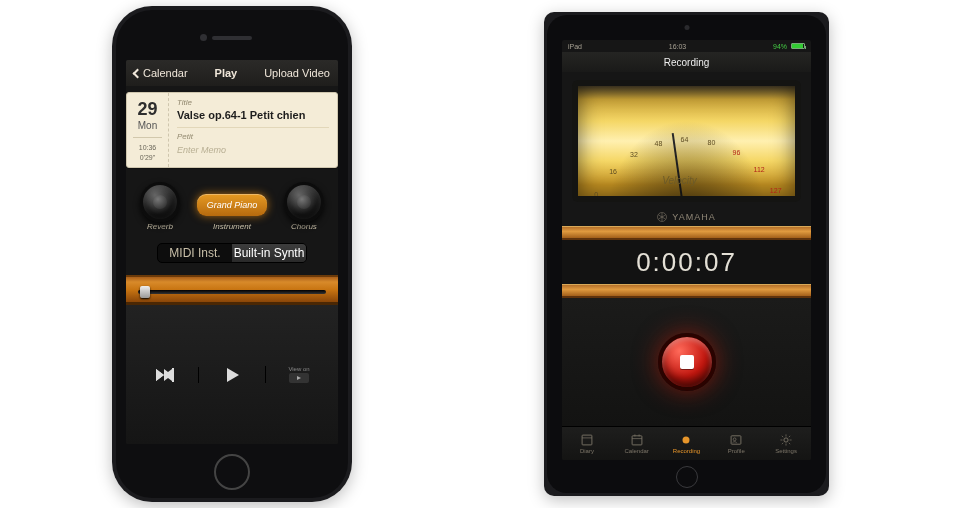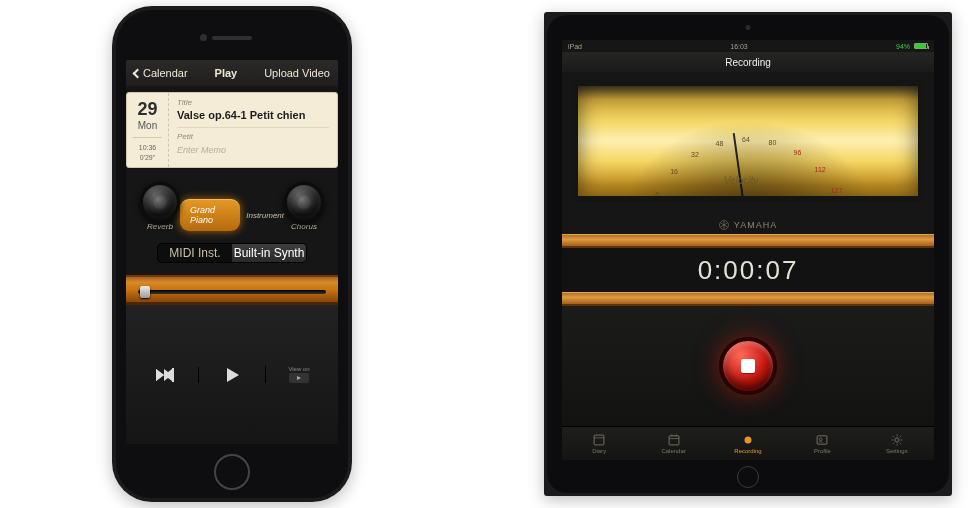--- a/index.html
+++ b/index.html
@@ -29,40 +29,40 @@
   .card-main .song{font-size:11px;font-weight:700;color:#1d1d1d;margin:2px 0 6px}
   .card-main .memo-lbl{font-size:8px;font-style:italic;color:#938a70;border-top:1px solid #e2d7b9;padding-top:4px}
   .card-main .memo{font-size:9px;color:#b8af93;font-style:italic;margin-top:4px}
 
   .knob-row{margin:14px 14px 0;display:flex;justify-content:space-between;align-items:flex-end}
   .knob-group{display:flex;flex-direction:column;align-items:center;gap:0}
   .knob{width:40px;height:40px;border-radius:50%;position:relative;background:radial-gradient(circle at 35% 30%,#666,#1c1c1c 60%);box-shadow:inset 0 2px 6px rgba(255,255,255,.15),inset 0 -4px 8px rgba(0,0,0,.8),0 3px 6px rgba(0,0,0,.8);border:3px solid #0c0c0c}
   .knob::after{content:"";position:absolute;inset:10px;border-radius:50%;background:radial-gradient(circle at 35% 30%,#777,#222)}
   .knob-label{font-size:8px;font-style:italic;color:#c8bfa8}
   .inst-btn{padding:6px 10px;border-radius:9px;background:linear-gradient(#e69a23,#b66a0e);color:#fff;font-size:9px;font-style:italic;box-shadow:0 0 8px rgba(230,140,20,.7),inset 0 1px 0 rgba(255,255,255,.3)}
-  .inst-group{display:flex;align-items:center;gap:6px}
+  .inst-group{display:flex;flex-direction:column;align-items:center;gap:6px}
 
   .seg{margin:12px auto 0;width:150px;height:20px;border-radius:5px;background:#0d0d0d;display:flex;border:1px solid #000;overflow:hidden}
   .seg div{flex:1;display:flex;align-items:center;justify-content:center;font-size:12px;color:#c8bfa8}
   .seg .active{background:linear-gradient(#3d3d3d,#2a2a2a);color:#fff}
 
   .seek{margin:12px 0 0;height:30px;position:relative;background:linear-gradient(#a95f1a,#d88a2a 20%,#c87512 50%,#8a4608);border-top:2px solid #6b3a09;border-bottom:3px solid #4a2704}
   .seek .track{position:absolute;left:12px;right:12px;top:13px;height:4px;background:linear-gradient(#000,#333);border-radius:2px}
   .seek .thumb{position:absolute;left:14px;top:9px;width:10px;height:12px;background:linear-gradient(#eee,#999);border-radius:2px;box-shadow:0 1px 2px #000}
 
   .transport{flex:1;display:flex;align-items:center;background:linear-gradient(#222,#151515);padding:0 6px}
   .transport .cell{flex:1;display:flex;flex-direction:column;align-items:center;justify-content:center;gap:1px}
   .transport .cell+.cell{border-left:1px solid #000}
   .t-icon{color:#ddd}
   .yt{font-size:6px;color:#888}
   .yt-badge{width:20px;height:10px;border-radius:2px;background:#333;display:flex;align-items:center;justify-content:center;margin-top:0px}
   .yt-badge::after{content:"";border-left:4px solid #aaa;border-top:2.5px solid transparent;border-bottom:2.5px solid transparent}
 
   
-  .ipad{left:544px;top:12px;width:408px;height:484px;background:#1b1b1e;border-radius:3px}
+  .ipad{left:544px;top:12px;width:285px;height:484px;background:#1b1b1e;border-radius:10px}
   .ipad .bezel{position:absolute;inset:3px;border-radius:20px;background:#0c0c0e}
   .ipad .cam2{position:absolute;top:13px;left:50%;transform:translateX(-50%);width:5px;height:5px;border-radius:50%;background:#2a2a2d}
   .ipad .home2{position:absolute;bottom:8px;left:50%;transform:translateX(-50%);width:22px;height:22px;border-radius:50%;border:1.5px solid #3a3a3d}
   .ipad .screen2{position:absolute;left:18px;right:18px;top:28px;bottom:36px;background:#161616;border-radius:2px;overflow:hidden;display:flex;flex-direction:column}
 
   .status{height:12px;display:flex;justify-content:space-between;align-items:center;font-size:7px;color:#a7a193;padding:0 6px}
   .status .right{display:flex;gap:4px;align-items:center}
   .batt{width:14px;height:6px;border:.7px solid #7a7;border-radius:1px;position:relative}
   .batt::after{content:"";position:absolute;right:-2px;top:1.5px;width:1.3px;height:3px;background:#7a7}
   .batt i{display:block;height:100%;width:95%;background:#3c3}
@@ -70,21 +70,21 @@
 
   .meter-wrap{margin:8px 10px 0;height:122px;border-radius:6px;position:relative;border:6px solid #141412;background:linear-gradient(#51452a 0%,#c9a237 12%,#f5d766 32%,#fff0b0 50%,#f5d766 68%,#c49222 90%);overflow:hidden;box-shadow:inset 0 0 22px rgba(0,0,0,.6)}
   .meter-wrap::before{content:"";position:absolute;inset:0;background:radial-gradient(ellipse at 50% 120%,rgba(40,30,10,.65),transparent 52%)}
   .dial{position:absolute;left:8px;right:8px;top:12px;bottom:-46px}
   .num{position:absolute;left:50%;top:100%;transform-origin:bottom center;font-size:7px;color:#5d4c22}
   .num span{position:absolute;top:-106px;left:-6px;white-space:nowrap}
   .num.red span{color:#b32318}
   .needle{position:absolute;left:50%;bottom:-46px;transform-origin:bottom center;width:1.5px;height:110px;background:linear-gradient(#2a2a2a,#000);transform:rotate(-8deg)}
   .vel{position:absolute;left:0;right:14px;bottom:10px;text-align:center;font-size:10px;font-style:italic;color:#6c5a28}
 
-  .brand-row{display:flex;justify-content:center;align-items:flex-end;gap:5px;margin:18px 0 4px;color:#8f8676;font-size:9px;letter-spacing:1px}
+  .brand-row{display:flex;justify-content:center;align-items:flex-end;gap:5px;margin:10px 0 4px;color:#8f8676;font-size:9px;letter-spacing:1px}
   .tuningfork{width:10px;height:10px}
   .bar{height:14px;background:linear-gradient(#b5702a,#e09a3f 40%,#a25f1a);border-top:1px solid #d9a958;border-bottom:2px solid #5e320c}
   .timer{height:44px;display:flex;align-items:center;justify-content:center;background:#121212;color:#e4e0d6;font-size:26px;font-weight:300;letter-spacing:2px;font-family:'HelveticaNeue-Light',Arial}
   .rec-area{flex:1;display:flex;align-items:center;justify-content:center;background:linear-gradient(#1b1b1a,#131312)}
   .rec-btn{width:58px;height:58px;border-radius:50%;background:radial-gradient(circle at 35% 28%,#ff6a5a,#c4170f 55%,#6e0600);box-shadow:0 0 24px rgba(210,30,10,.55),inset 0 3px 5px rgba(255,255,255,.3),inset 0 -6px 10px rgba(0,0,0,.55);display:flex;align-items:center;justify-content:center;border:4px solid #2a0300}
   .rec-btn .sq{width:14px;height:14px;background:#fff;border-radius:2px;box-shadow:0 1px 0 rgba(0,0,0,.4)}
 
   .tabbar{height:34px;background:linear-gradient(#1e1e1d,#141413);border-top:1px solid #000;display:flex}
   .tabbar .tab{flex:1;display:flex;flex-direction:column;align-items:center;justify-content:center;gap:1px;font-size:6px;color:#7d7669}
   .tabbar .tab.active{color:#e6952a}

